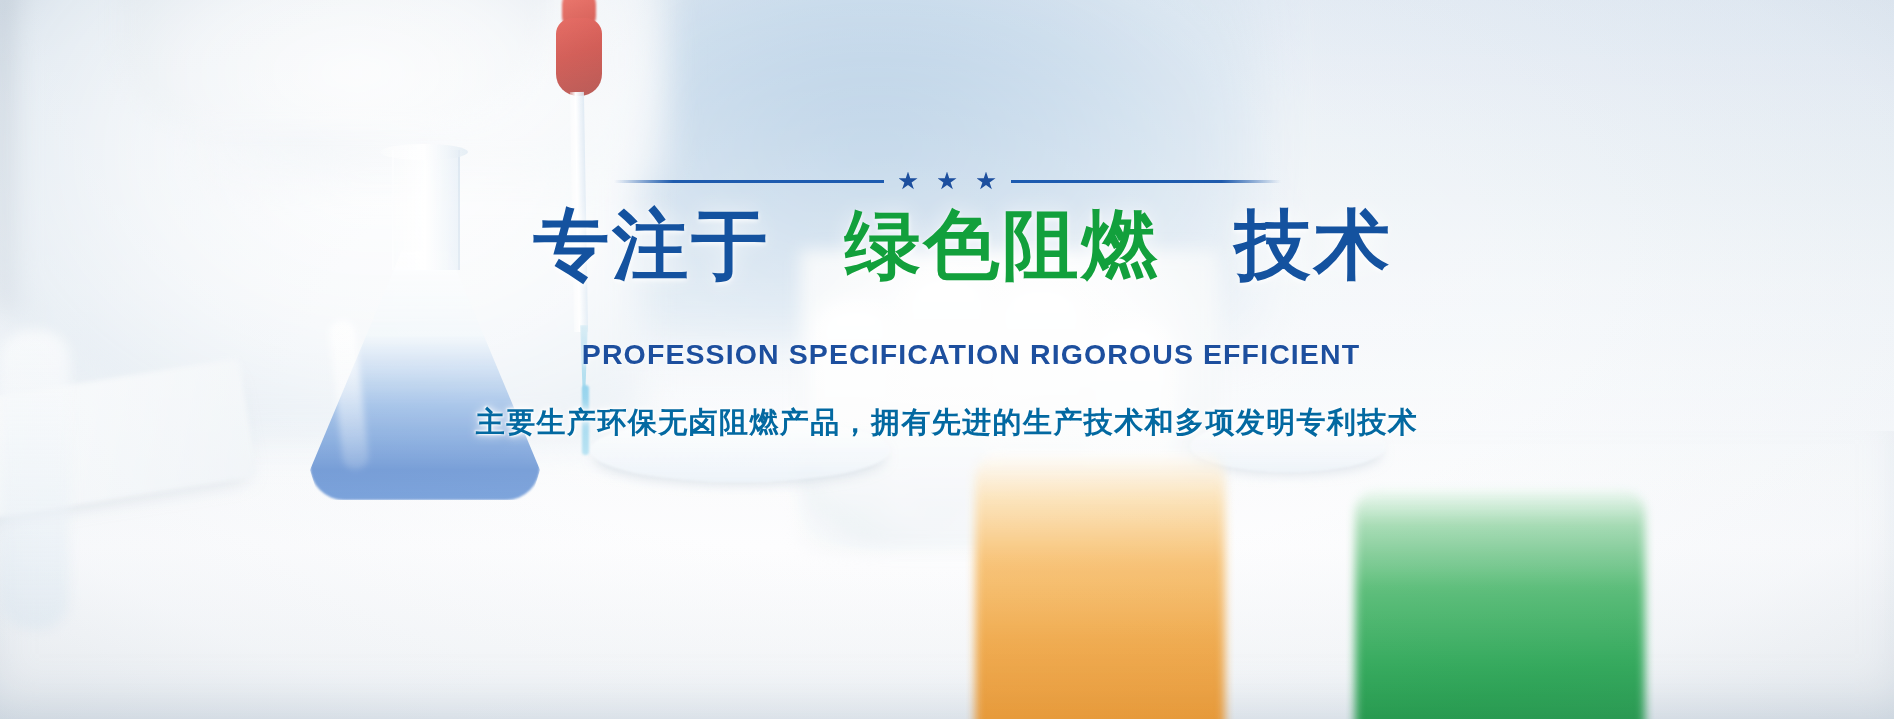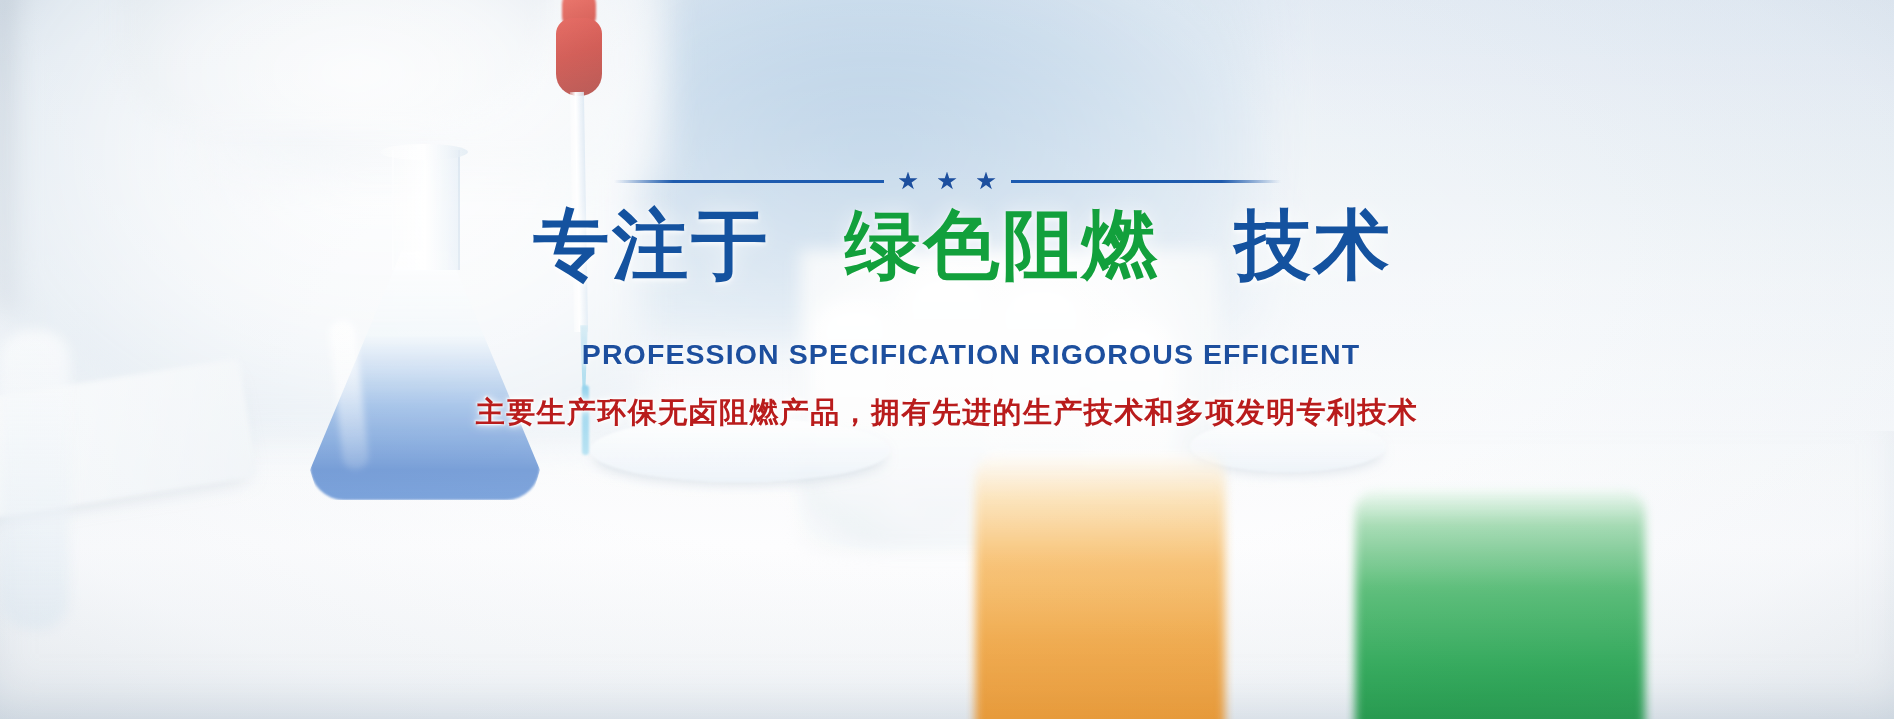--- a/index.html
+++ b/index.html
@@ -210,25 +210,25 @@
     font-weight:700;
     font-size:28.5px;
     letter-spacing:1.1px;
     color:#1d4f9e;
     white-space:nowrap;
     text-shadow:0 1px 4px rgba(255,255,255,.9);
     padding-left:48px;
   }
 
   .tagline{
-    margin-top:22px;
+    margin-top:32px;
     font-weight:700;
     font-size:29px;
     letter-spacing:1.4px;
-    color:#b91c1c;
+    color:#0369a1;
     white-space:nowrap;
     text-shadow:
       0 0 6px rgba(255,255,255,.98),
       0 0 12px rgba(255,255,255,.95),
       1px 1px 2px rgba(255,255,255,.9),
      -1px -1px 2px rgba(255,255,255,.9);
   }
 </style>
 </head>
 <body>

